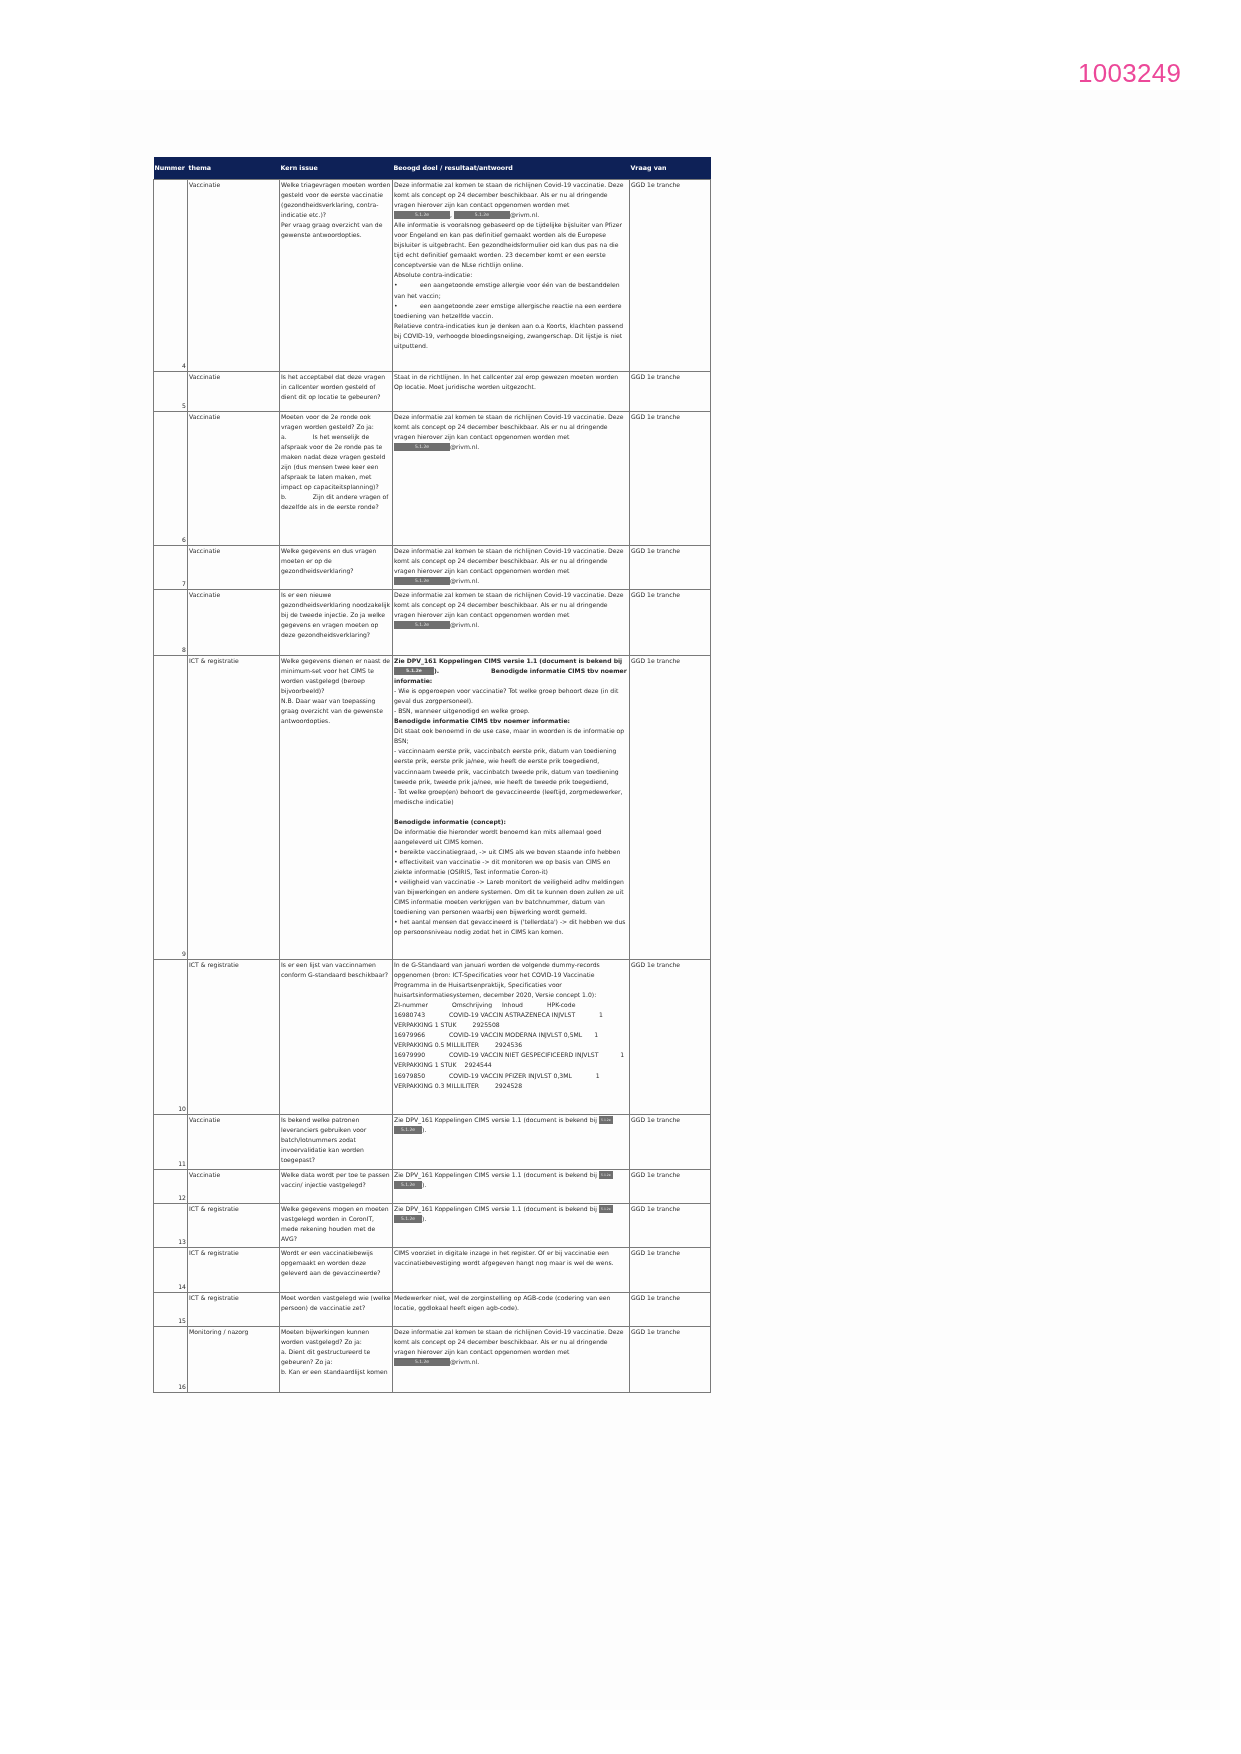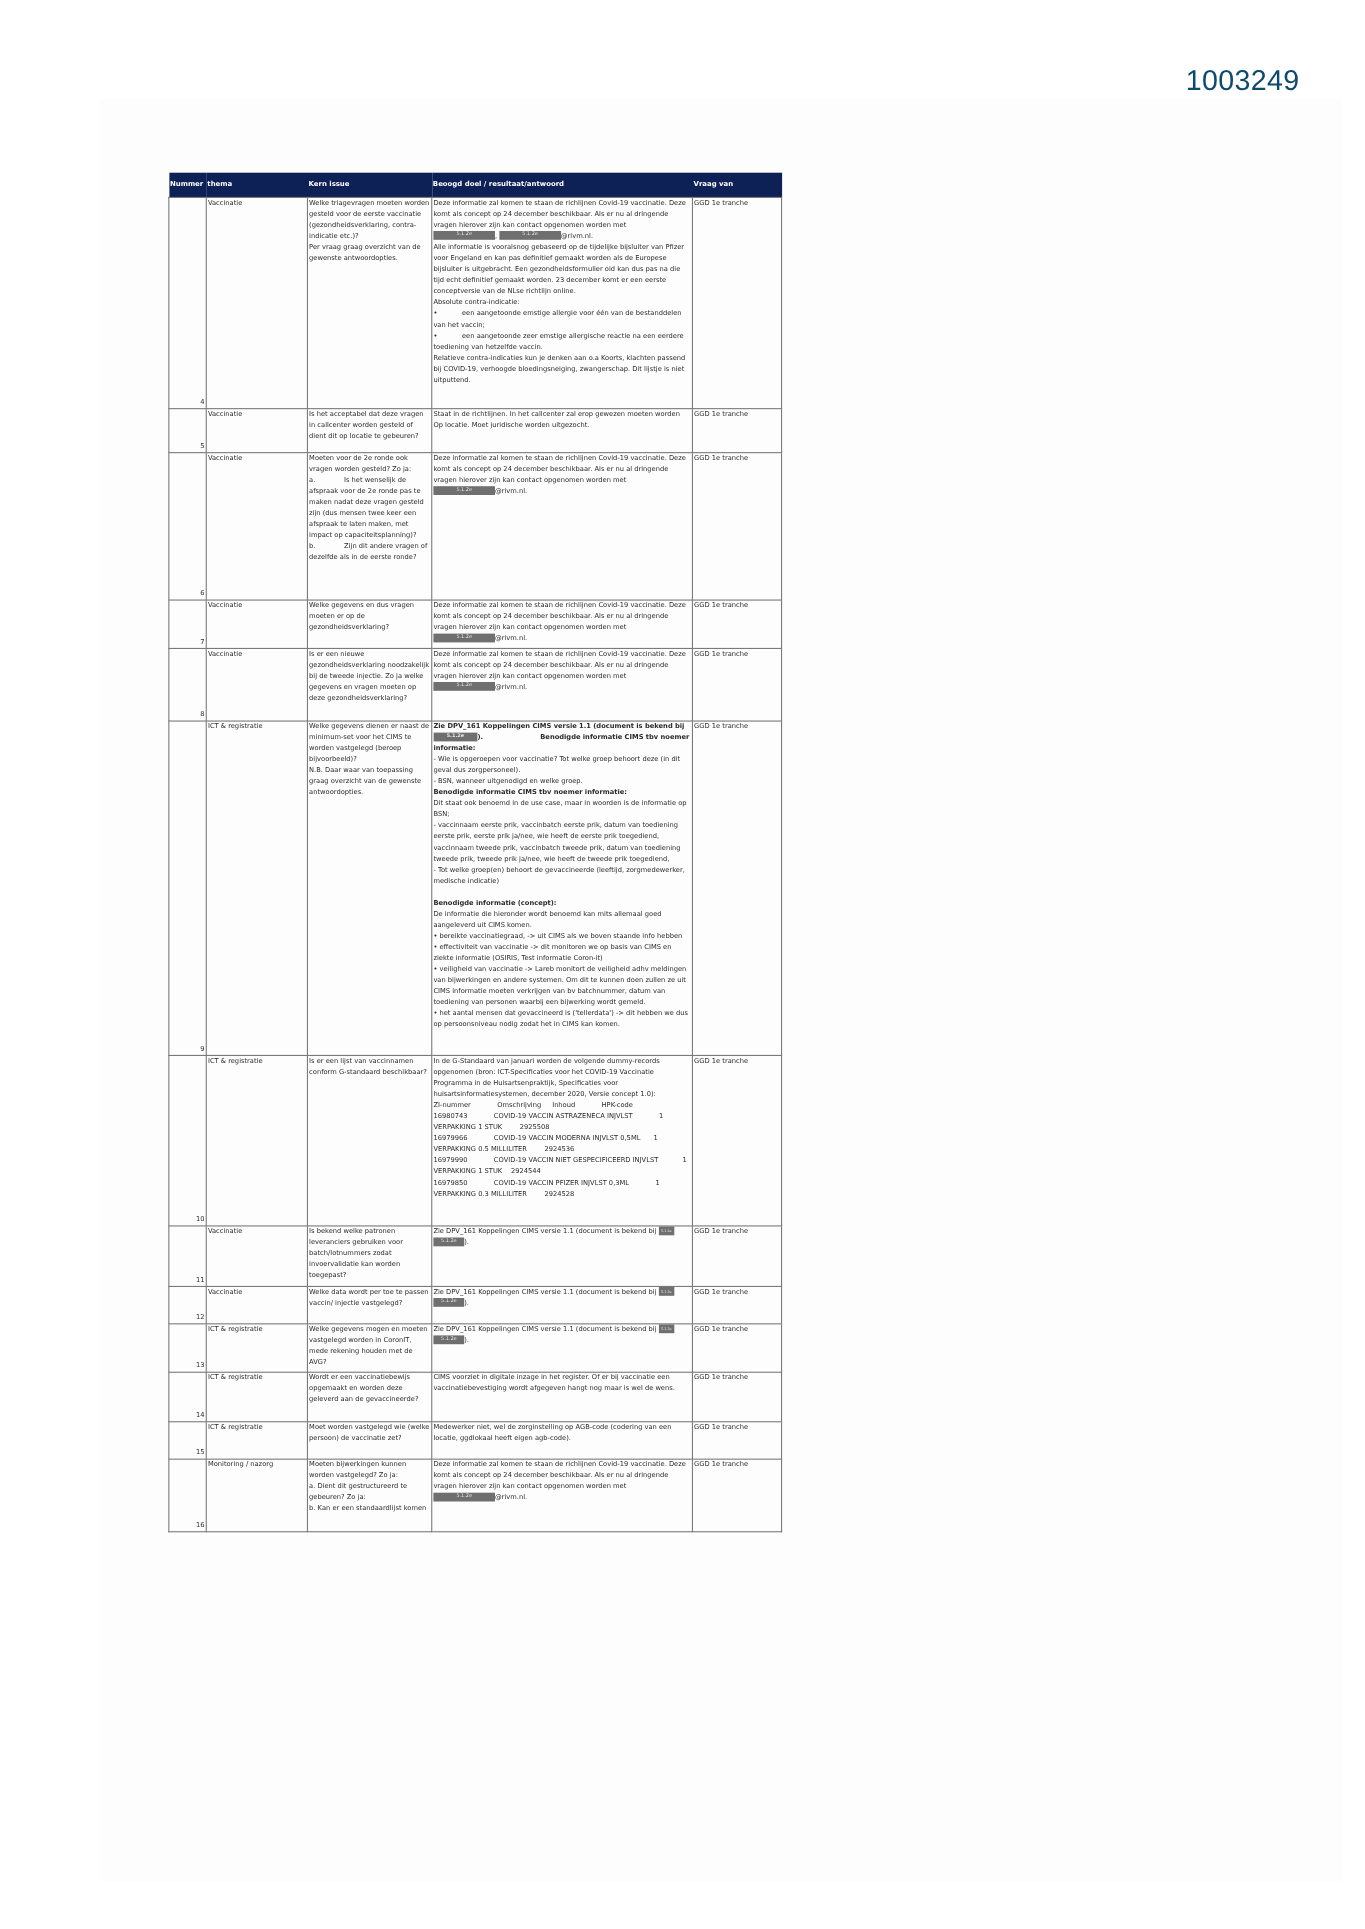--- a/index.html
+++ b/index.html
@@ -5,21 +5,21 @@
   html, body { margin: 0; padding: 0; }
   body {
     width: 1241px; height: 1754px; background: #ffffff; position: relative;
     font-family: "Liberation Sans", sans-serif; overflow: hidden;
   }
   .scan-area {
     position: absolute; left: 90px; top: 90px; width: 1130px; height: 1620px;
     background: #fdfdfd;
   }
   .doc-number {
-    position: absolute; left: 1078px; top: 58px; font-size: 26px; color: #0c4a6e;
+    position: absolute; left: 1078px; top: 58px; font-size: 26px; color: #ec4899;
     font-family: "Liberation Sans", sans-serif; letter-spacing: 0.3px;
   }
   table.sheet {
     position: absolute; left: 153px; top: 157px; width: 557px;
     border-collapse: collapse; table-layout: fixed;
     font-family: "DejaVu Sans", sans-serif; font-size: 6.1px; line-height: 10.05px; color: #2b2b2b;
   }
   table.sheet col.c-num { width: 34px; }
   table.sheet col.c-thema { width: 92px; }
   table.sheet col.c-kern { width: 113px; }

